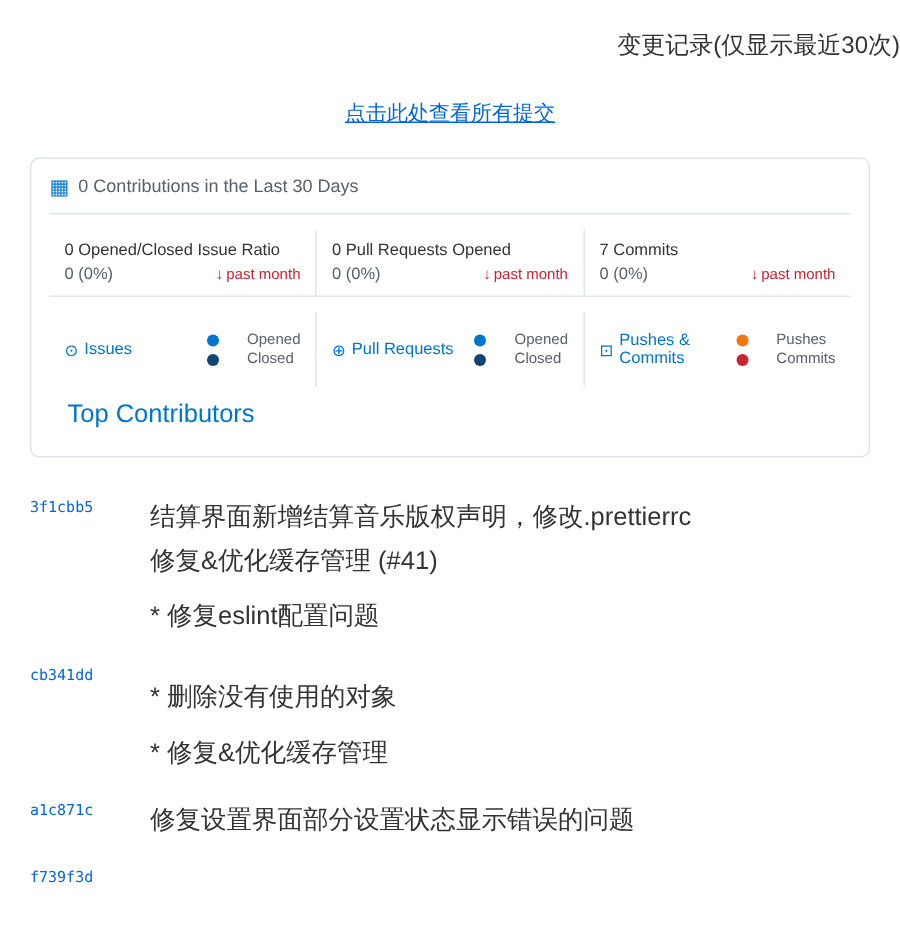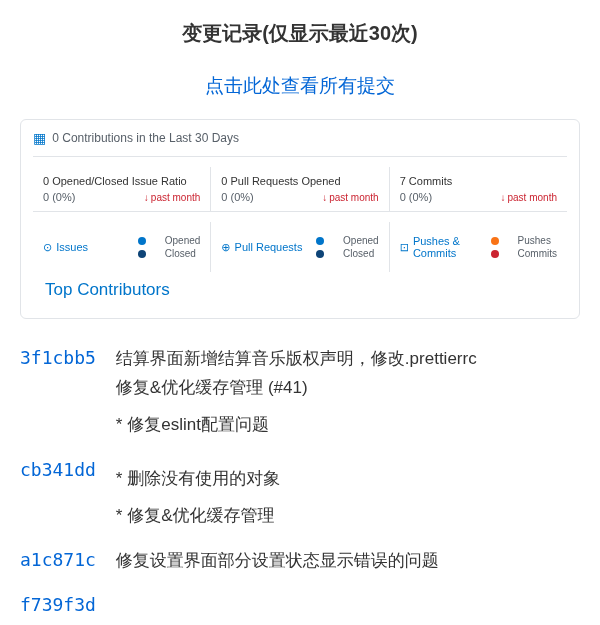--- a/index.html
+++ b/index.html
@@ -7,34 +7,35 @@
       font-family: -apple-system, BlinkMacSystemFont, "Segoe UI", Helvetica, Arial, sans-serif;
       background: #fff;
       color: #333;
       font-size: 13px;
       width: 600px;
       min-height: 625px;
       overflow-x: hidden;
     }
 
     .page-title {
-      text-align: center;
-      font-size: 20px;
-      font-weight: bold;
+      text-align: right;
+      font-size: 16px;
+      font-weight: normal;
       color: #333;
       padding: 20px 0 10px 0;
     }
 
     .view-all-link {
       text-align: center;
       padding: 16px 0 20px 0;
     }
     .view-all-link a {
       color: #0366d6;
-      font-size: 19px;
+      text-decoration: underline;
+      font-size: 14px;
       cursor: pointer;
     }
 
     .stats-card {
       border: 1px solid #e1e4e8;
       border-radius: 6px;
       margin: 0 20px 16px 20px;
       padding: 10px 12px;
     }
 
@@ -163,21 +164,21 @@
       padding: 10px 20px;
     }
 
     .commit-item {
       display: flex;
       gap: 20px;
       margin-bottom: 16px;
     }
 
     .commit-hash {
-      font-size: 18px;
+      font-size: 10px;
       color: #0366d6;
       font-family: monospace;
       min-width: 60px;
       padding-top: 2px;
     }
 
     .commit-messages {
       flex: 1;
       font-size: 17px;
       color: #333;

